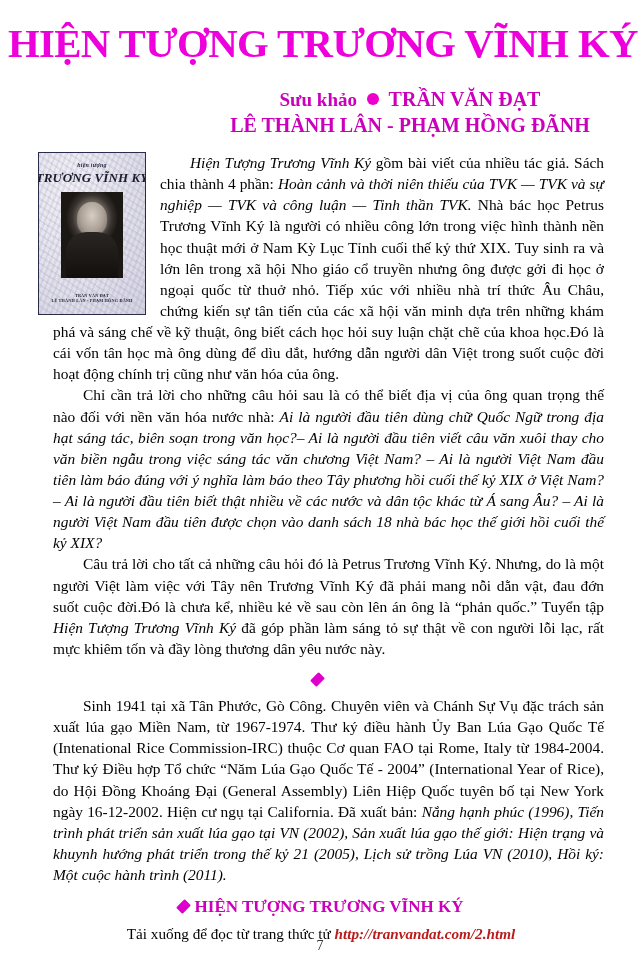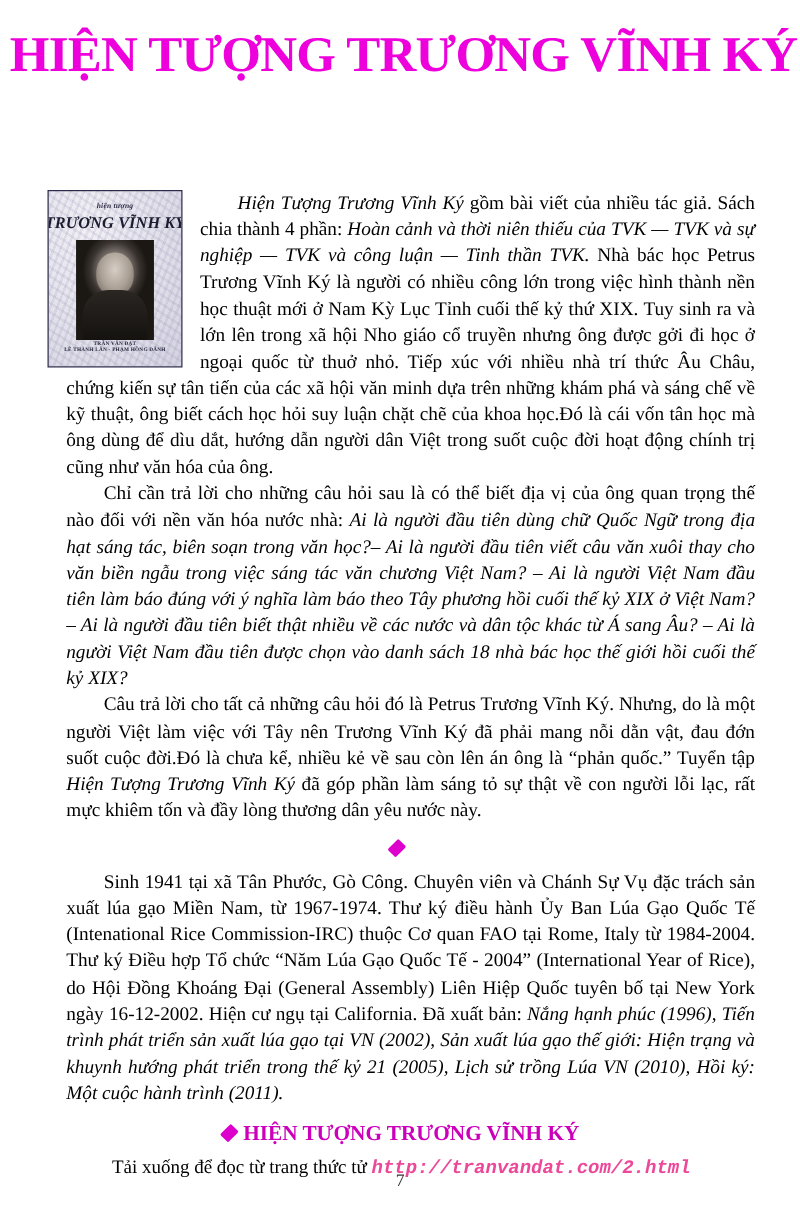--- a/index.html
+++ b/index.html
@@ -67,21 +67,21 @@
     border-radius: 50%;
     background: #ee00cc;
     vertical-align: 1px;
     margin: 0 5px;
   }
 
   
   .cover {
     float: left;
     width: 108px;
-    height: 142px;
+    height: 163px;
     margin: 0 14px 4px 0;
     position: relative;
     box-sizing: border-box;
     border: 1px solid #2b2b4a;
     background:
       repeating-linear-gradient(112deg, rgba(140,140,175,0.16) 0 2px, rgba(255,255,255,0) 2px 5px),
       repeating-linear-gradient(33deg, rgba(120,120,160,0.13) 0 2px, rgba(255,255,255,0) 2px 6px),
       radial-gradient(ellipse at 30% 20%, #f2f0f5 0%, #e2e0ea 55%, #d4d2e0 100%);
     overflow: hidden;
     padding-left: 40px;
@@ -219,20 +219,28 @@
 </style>
 </head>
 <body>
 
 <div class="page">
 
   <div class="title-block">
     <h1 class="doc-title">HIỆN TƯỢNG TRƯƠNG VĨNH KÝ</h1>
   </div>
 
+  <div class="byline-wrap">
+    <div class="byline-line">
+      <span class="suu">Sưu khảo</span>
+      <span class="byline-dot"></span>
+      <span>TRẦN VĂN ĐẠT</span>
+    </div>
+    <div class="byline-line">LÊ THÀNH LÂN - PHẠM HỒNG ĐÃNH</div>
+  </div>
 
   <div class="body-col">
 
     <div class="clearfix">
 
       <div class="cover">
         <div class="cover-inner">
           <div class="cover-kicker">hiện tượng</div>
           <div class="cover-title">TRƯƠNG VĨNH KÝ</div>
           <div class="cover-photo"></div>
@@ -249,19 +257,19 @@
     <p class="para"><span>Chỉ cần trả lời cho những câu hỏi sau là có thể biết địa vị của ông quan trọng thế nào đối với nền văn hóa nước nhà: </span><span class="i">Ai là người đầu tiên dùng chữ Quốc Ngữ trong địa hạt sáng tác, biên soạn trong văn học?– Ai là người đầu tiên viết câu văn xuôi thay cho văn biền ngẫu trong việc sáng tác văn chương Việt Nam? – Ai là người Việt Nam đầu tiên làm báo đúng với ý nghĩa làm báo theo Tây phương hồi cuối thế kỷ XIX ở Việt Nam? – Ai là người đầu tiên biết thật nhiều về các nước và dân tộc khác từ Á sang Âu? – Ai là người Việt Nam đầu tiên được chọn vào danh sách 18 nhà bác học thế giới hồi cuối thế kỷ XIX?</span></p>
 
     <p class="para"><span>Câu trả lời cho tất cả những câu hỏi đó là Petrus Trương Vĩnh Ký. Nhưng, do là một người Việt làm việc với Tây nên Trương Vĩnh Ký đã phải mang nỗi dằn vật, đau đớn suốt cuộc đời.Đó là chưa kể, nhiều kẻ về sau còn lên án ông là “phản quốc.” Tuyển tập </span><span class="i">Hiện Tượng Trương Vĩnh Ký</span><span> đã góp phần làm sáng tỏ sự thật về con người lỗi lạc, rất mực khiêm tốn và đầy lòng thương dân yêu nước này.</span></p>
 
     <div class="section-head"><span class="diamond"></span></div>
 
     <p class="para"><span>Sinh 1941 tại xã Tân Phước, Gò Công. Chuyên viên và Chánh Sự Vụ đặc trách sản xuất lúa gạo Miền Nam, từ 1967-1974. Thư ký điều hành Ủy Ban Lúa Gạo Quốc Tế (Intenational Rice Commission-IRC) thuộc Cơ quan FAO tại Rome, Italy từ 1984-2004. Thư ký Điều hợp Tổ chức “Năm Lúa Gạo Quốc Tế - 2004” (International Year of Rice), do Hội Đồng Khoáng Đại (General Assembly) Liên Hiệp Quốc tuyên bố tại New York ngày 16-12-2002. Hiện cư ngụ tại California. Đã xuất bản: </span><span class="i">Nắng hạnh phúc (1996), Tiến trình phát triển sản xuất lúa gạo tại VN (2002), Sản xuất lúa gạo thế giới: Hiện trạng và khuynh hướng phát triển trong thế kỷ 21 (2005), Lịch sử trồng Lúa VN (2010), Hồi ký: Một cuộc hành trình (2011).</span></p>
 
     <div class="section-head big"><span class="diamond"></span><span>HIỆN TƯỢNG TRƯƠNG VĨNH KÝ</span></div>
 
-    <div class="download-line"><span>Tải xuống để đọc từ trang thức tử </span><a class="url" href="#" style="color:#ec4899;text-decoration:none;font-family:Liberation Mono, monospace;">http://tranvandat.com/2.html</a></div>
+    <div class="download-line"><span>Tải xuống để đọc từ trang thức tử </span><a class="url" href="#" style="color:#b91c1c;text-decoration:none;">http://tranvandat.com/2.html</a></div>
 
   </div>
 
   <div class="page-number">7</div>
 
 </div>
 
 </body></html>

